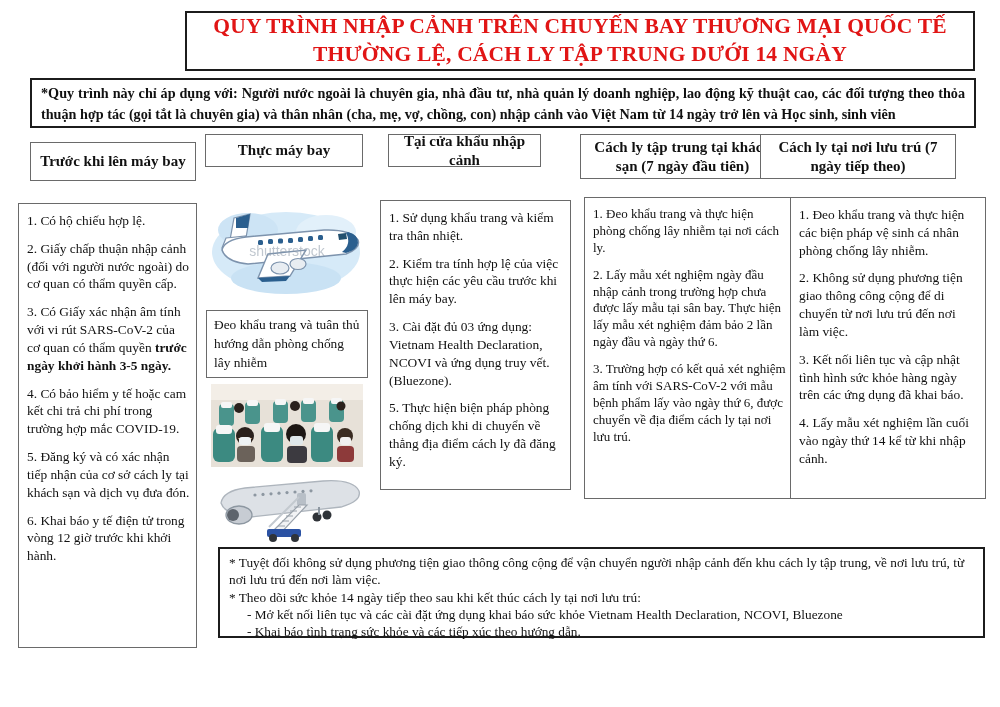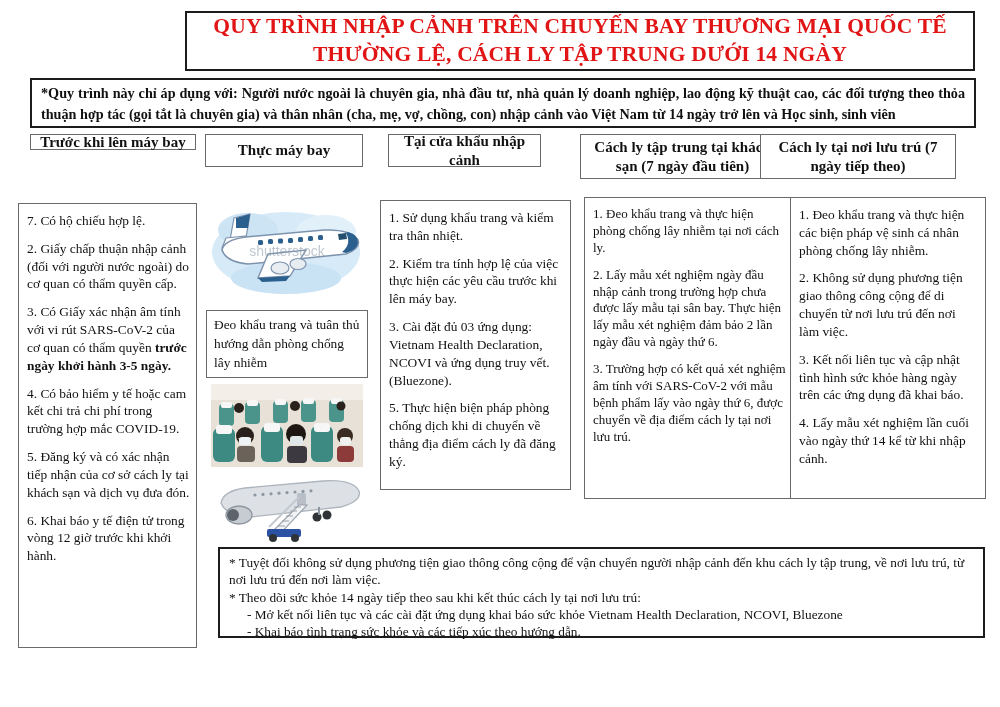--- a/index.html
+++ b/index.html
@@ -25,21 +25,21 @@
     left:30px; top:78px; width:946px; height:50px;
     border:2px solid #1c1c1c; font-weight:bold; font-size:14.2px;
     line-height:1.45; padding:3px 9px; text-align:justify;
   }
 
   .hdr {
     border:1.5px solid #6a6a6a; background:#fff;
     display:flex; align-items:center; justify-content:center; text-align:center;
     font-weight:bold; font-size:15px; line-height:1.25; padding:2px 6px;
   }
-  .hdr1 { left:30px;  top:134px; width:166px; height:16px; }
+  .hdr1 { left:30px;  top:142px; width:166px; height:39px; }
   .hdr2 { left:205px; top:134px; width:158px; height:33px; }
   .hdr3 { left:388px; top:134px; width:153px; height:33px; }
   .hdr4 { left:580px; top:134px; width:205px; height:45px; }
   .hdr5 { left:760px; top:134px; width:196px; height:45px; }
 
   .detail-box {
     border:1.5px solid #6a6a6a; background:#fff;
     font-size:13.4px; line-height:1.33; padding:8px 6px 6px 8px;
   }
   .detail-box p { margin:0 0 10px 0; }
@@ -79,21 +79,21 @@
 
   <div class="abs scope-note">*Quy trình này chỉ áp dụng với: Người nước ngoài là chuyên gia, nhà đầu tư, nhà quản lý doanh nghiệp, lao động kỹ thuật cao, các đối tượng theo thỏa thuận hợp tác (gọi tắt là chuyên gia) và thân nhân (cha, mẹ, vợ, chồng, con) nhập cảnh vào Việt Nam từ 14 ngày trở lên và Học sinh, sinh viên</div>
 
   <div class="abs hdr hdr1">Trước khi lên máy bay</div>
   <div class="abs hdr hdr2">Thực máy bay</div>
   <div class="abs hdr hdr3">Tại cửa khẩu nhập cảnh</div>
   <div class="abs hdr hdr4">Cách ly tập trung tại khách sạn (7 ngày đầu tiên)</div>
   <div class="abs hdr hdr5">Cách ly tại nơi lưu trú (7 ngày tiếp theo)</div>
 
   <div class="abs detail-box col1">
-    <p><span>7. Có hộ chiếu hợp lệ.</span></p>
+    <p><span>1. Có hộ chiếu hợp lệ.</span></p>
     <p><span>2. Giấy chấp thuận nhập cảnh (đối với người nước ngoài) do cơ quan có thẩm quyền cấp.</span></p>
     <p><span>3. Có Giấy xác nhận âm tính với vi rút SARS-CoV-2 của cơ quan có thẩm quyền</span> <span class="b">trước ngày khởi hành 3-5 ngày.</span></p>
     <p><span>4. Có bảo hiểm y tế hoặc cam kết chi trả chi phí trong trường hợp mắc COVID-19.</span></p>
     <p><span>5. Đăng ký và có xác nhận tiếp nhận của cơ sở cách ly tại khách sạn và dịch vụ đưa đón.</span></p>
     <p><span>6. Khai báo y tế điện tử trong vòng 12 giờ trước khi khởi hành.</span></p>
   </div>
 
   <div class="abs mask-note">Đeo khẩu trang và tuân thủ hướng dẫn phòng chống lây nhiễm</div>
 
   <div class="abs plane-illust">

